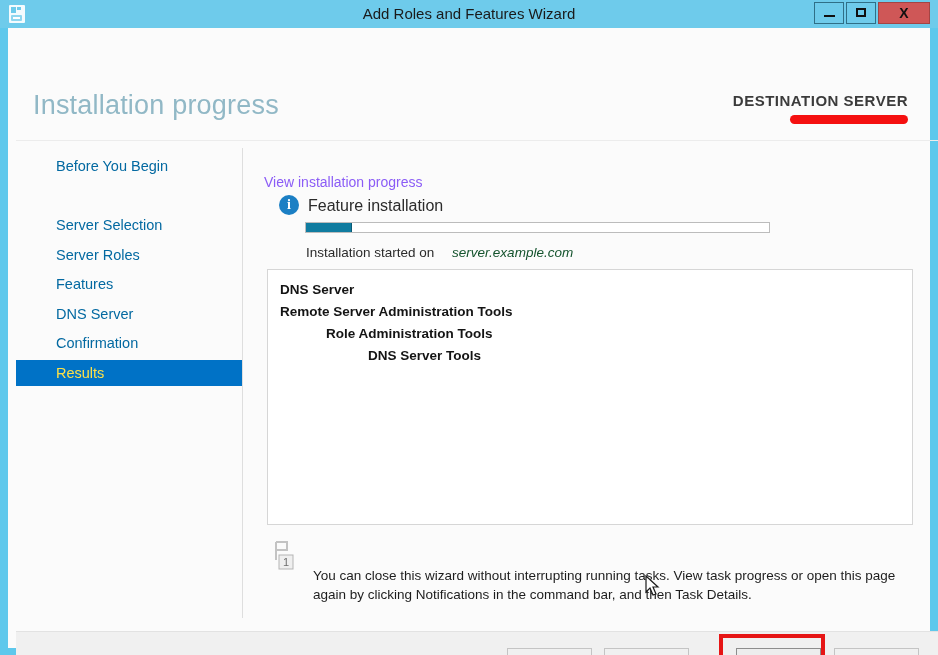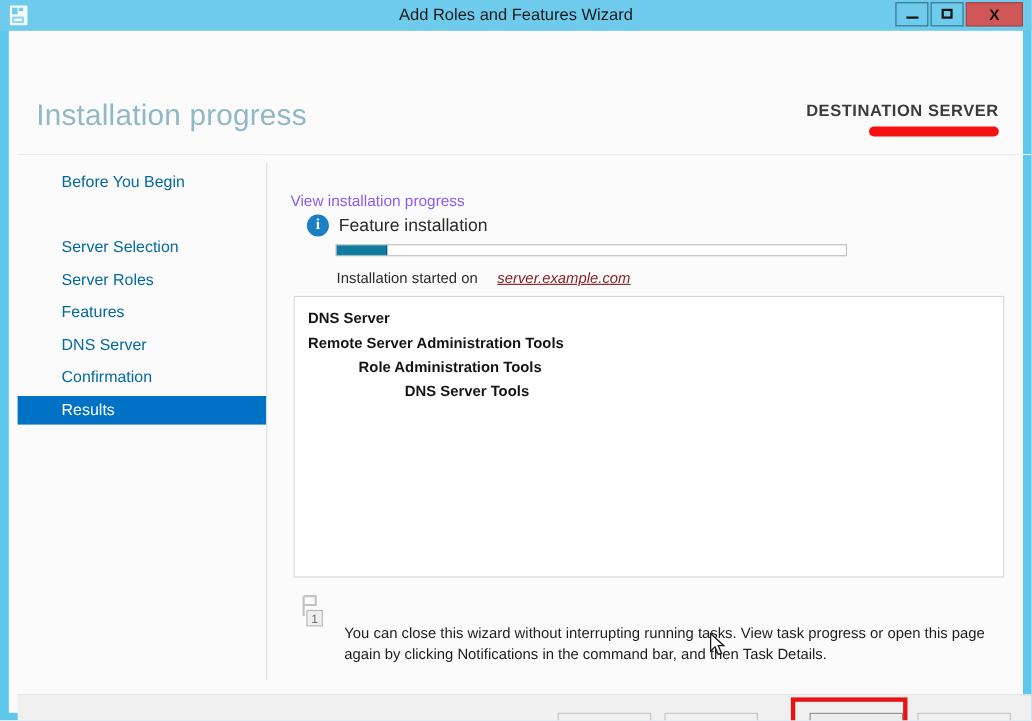--- a/index.html
+++ b/index.html
@@ -153,21 +153,21 @@
     line-height: 26px;
     box-sizing: border-box;
     padding-left: 40px;
     font-size: 14.5px;
     color: #0369a1;
     white-space: nowrap;
     cursor: default;
   }
   .nav-item.active {
     background: #0072c6;
-    color: #ffffff;
+    color: #fde047;
   }
 
   
   #content-heading {
     position: absolute;
     left: 256px; top: 130px;
     font-size: 14px;
     color: #8b5cf6;
     white-space: nowrap;
     margin-top: 16px;
@@ -211,23 +211,22 @@
 
   #started-row {
     position: absolute;
     left: 298px; top: 217px;
     font-size: 13.5px;
     color: #2b2b2b;
     white-space: nowrap;
   }
   #started-server {
     margin-left: 14px;
-    color: #7f1d1d;
+    color: #14532d;
     font-style: italic;
-    text-decoration: underline;
   }
 
   
   #result-box {
     position: absolute;
     left: 259px; top: 241px;
     width: 646px; height: 256px;
     background: #ffffff;
     border: 1px solid #d6d6d6;
     box-sizing: border-box;

